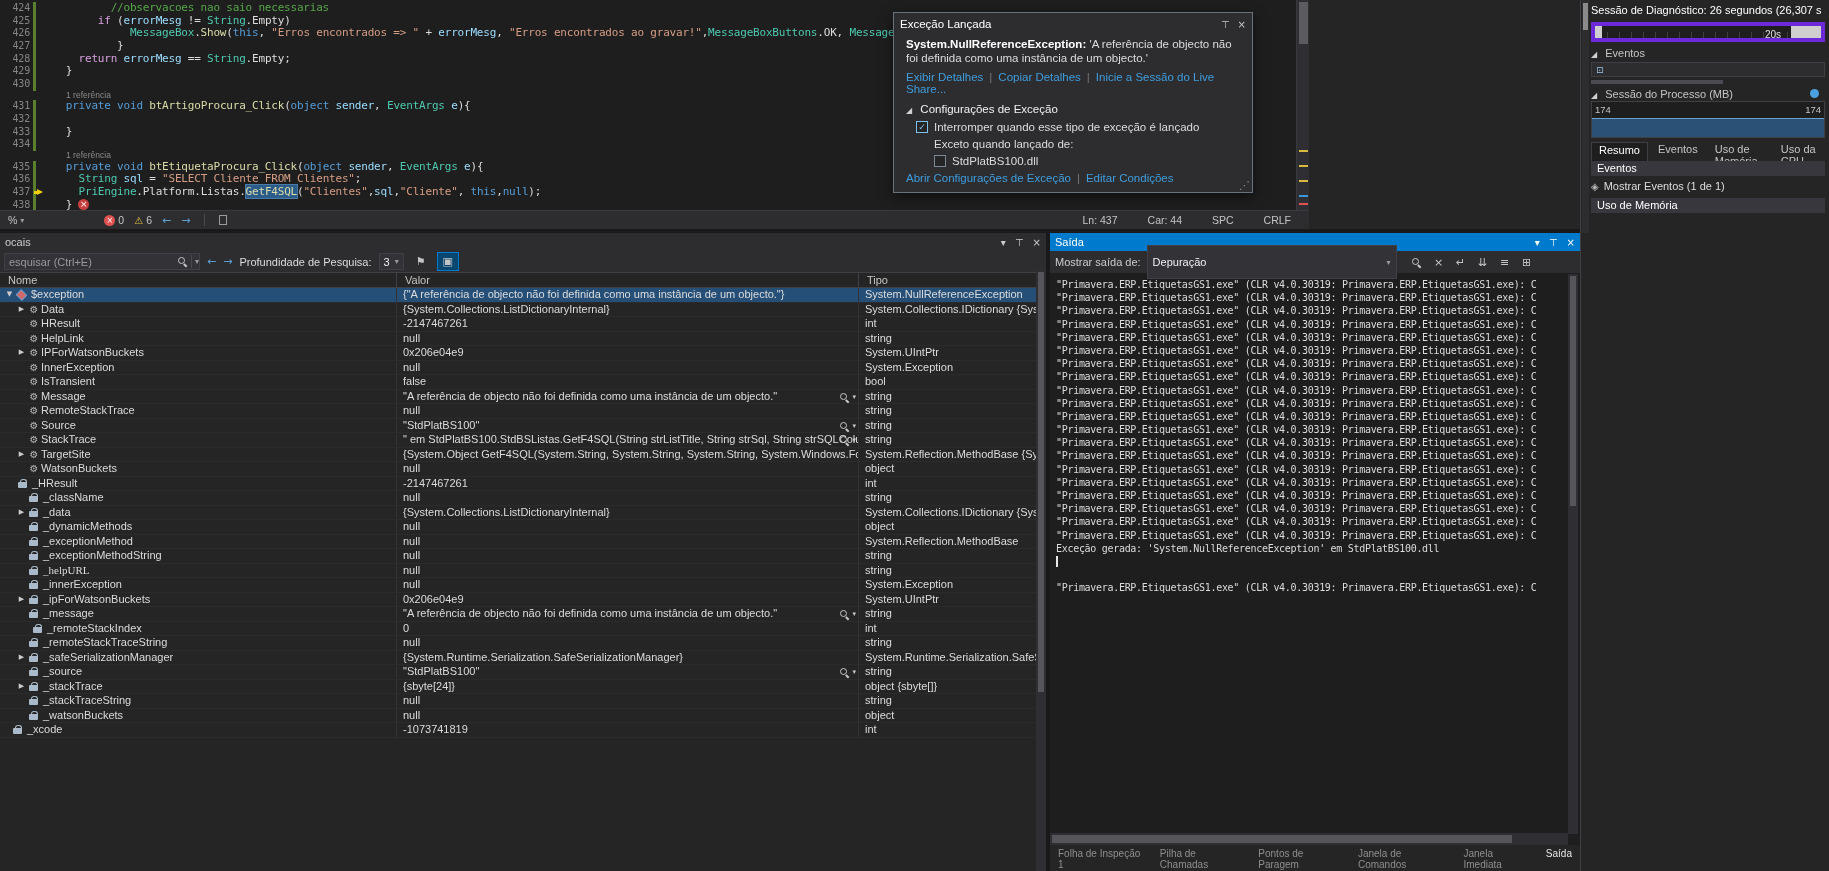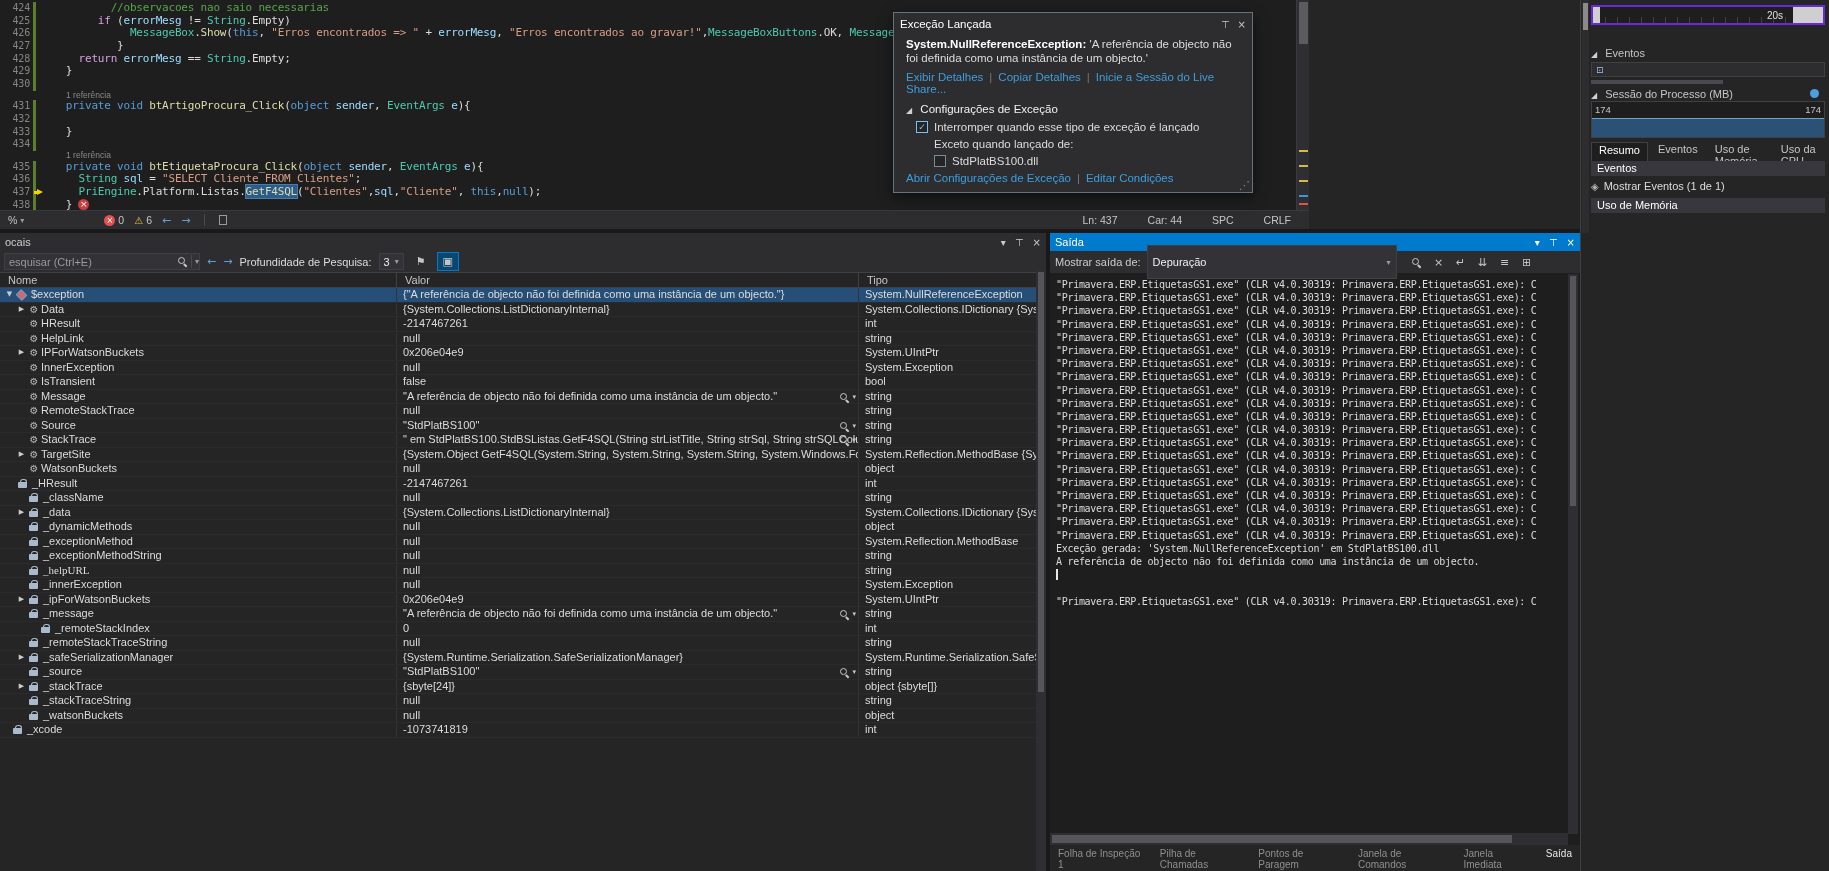--- a/index.html
+++ b/index.html
@@ -120,21 +120,21 @@
   #output .hthumb{position:absolute;left:2px;top:2px;height:8px;width:460px;background:#55555a}
   .btabs{position:absolute;left:0;bottom:0;width:100%;height:26px;background:#252526;display:flex;gap:14px;padding:3px 8px 0 8px;font-size:10px;color:#8f8f8f}
   .btab.active{color:#e8e8e8}
 
   
   #diag{position:absolute;left:1580px;top:0;width:249px;height:871px;background:#252526;border-left:1px solid #3f3f46;font-size:11px;color:#c5c5c5}
   #diag .dvscroll{position:absolute;left:1px;top:0;width:7px;height:233px;background:#2d2d30}
   #diag .dvthumb{position:absolute;left:1px;top:3px;width:5px;height:27px;background:#8a8a8a}
   .dg{position:absolute;left:10px;right:4px}
   #dg-title{top:4px;color:#ffffff;white-space:nowrap;overflow:hidden}
-  #dg-ruler{top:5px;height:20px;background:#1e1e1e;border:2px solid #6d28d9}
+  #dg-ruler{top:22px;height:20px;background:#1e1e1e;border:4px solid #6d28d9}
   #dg-ruler .ticks{position:absolute;left:0;right:0;bottom:0;height:6px;background:repeating-linear-gradient(90deg,#3f3f46 0 1px,transparent 1px 12px)}
   #dg-ruler .lhandle{position:absolute;left:0;top:0;width:7px;height:100%;background:#cfcfcf}
   #dg-ruler .rblock{position:absolute;right:0;top:0;width:30px;height:100%;background:#cfcfcf}
   #dg-ruler .tlabel{position:absolute;right:40px;top:3px;font-size:10px;color:#e0e0e0}
   #dg-evh{top:47px}
   #dg-track{top:62px;height:15px;background:#2d2d30;border:1px solid #3f3f46}
   #dg-track .evmark{position:absolute;left:4px;top:2px;font-size:9px;color:#9cc3e8;font-family:"DejaVu Sans",sans-serif}
   #dg-trackbar{top:80px;height:4px;width:132px;background:#4a4a50}
   #dg-memh{top:88px}
   #dg-memh .legdot{position:absolute;right:6px;top:1px;width:9px;height:9px;border-radius:50%;background:#4ba0e0}
@@ -495,21 +495,21 @@
             <span class="ic ic-lock"></span>
             <span class="ntext">_message</span>
           </span>
           <span class="lc lc-val"><span class="vtext">"A referência de objecto não foi definida como uma instância de um objecto."</span><span class="magbtn">
               <span class="g-mag"></span>
               <span class="mcaret">▾</span>
             </span></span>
           <span class="lc lc-typ">string</span>
         </div>
         <div class="lrow">
-          <span class="lc lc-name" style="padding-left: 28px;">
+          <span class="lc lc-name" style="padding-left: 20px;">
             <span class="tw"></span>
             <span class="ic ic-lock"></span>
             <span class="ntext">_remoteStackIndex</span>
           </span>
           <span class="lc lc-val"><span class="vtext">0</span></span>
           <span class="lc lc-typ">int</span>
         </div>
         <div class="lrow">
           <span class="lc lc-name" style="padding-left: 16px;">
             <span class="tw"></span>
@@ -623,21 +623,20 @@
         <div class="oline">"Primavera.ERP.EtiquetasGS1.exe" (CLR v4.0.30319: Primavera.ERP.EtiquetasGS1.exe): C</div>
         <div class="oline">"Primavera.ERP.EtiquetasGS1.exe" (CLR v4.0.30319: Primavera.ERP.EtiquetasGS1.exe): C</div>
         <div class="oline">"Primavera.ERP.EtiquetasGS1.exe" (CLR v4.0.30319: Primavera.ERP.EtiquetasGS1.exe): C</div>
         <div class="oline">"Primavera.ERP.EtiquetasGS1.exe" (CLR v4.0.30319: Primavera.ERP.EtiquetasGS1.exe): C</div>
         <div class="oline">"Primavera.ERP.EtiquetasGS1.exe" (CLR v4.0.30319: Primavera.ERP.EtiquetasGS1.exe): C</div>
         <div class="oline">"Primavera.ERP.EtiquetasGS1.exe" (CLR v4.0.30319: Primavera.ERP.EtiquetasGS1.exe): C</div>
         <div class="oline">"Primavera.ERP.EtiquetasGS1.exe" (CLR v4.0.30319: Primavera.ERP.EtiquetasGS1.exe): C</div>
         <div class="oline">"Primavera.ERP.EtiquetasGS1.exe" (CLR v4.0.30319: Primavera.ERP.EtiquetasGS1.exe): C</div>
         <div class="oline">"Primavera.ERP.EtiquetasGS1.exe" (CLR v4.0.30319: Primavera.ERP.EtiquetasGS1.exe): C</div>
         <div class="oline">Exceção gerada: 'System.NullReferenceException' em StdPlatBS100.dll</div>
-        <div class="oline">A referência de objecto não foi definida como uma instância de um objecto.</div>
         <div class="oline"><span class="caret"></span></div>
         <div class="oline"></div>
         <div class="oline">"Primavera.ERP.EtiquetasGS1.exe" (CLR v4.0.30319: Primavera.ERP.EtiquetasGS1.exe): C</div>
       </div>
     <div class="vscroll">
       <div class="vthumb"></div>
     </div>
     <div class="hscroll">
       <div class="hthumb"></div>
     </div>

